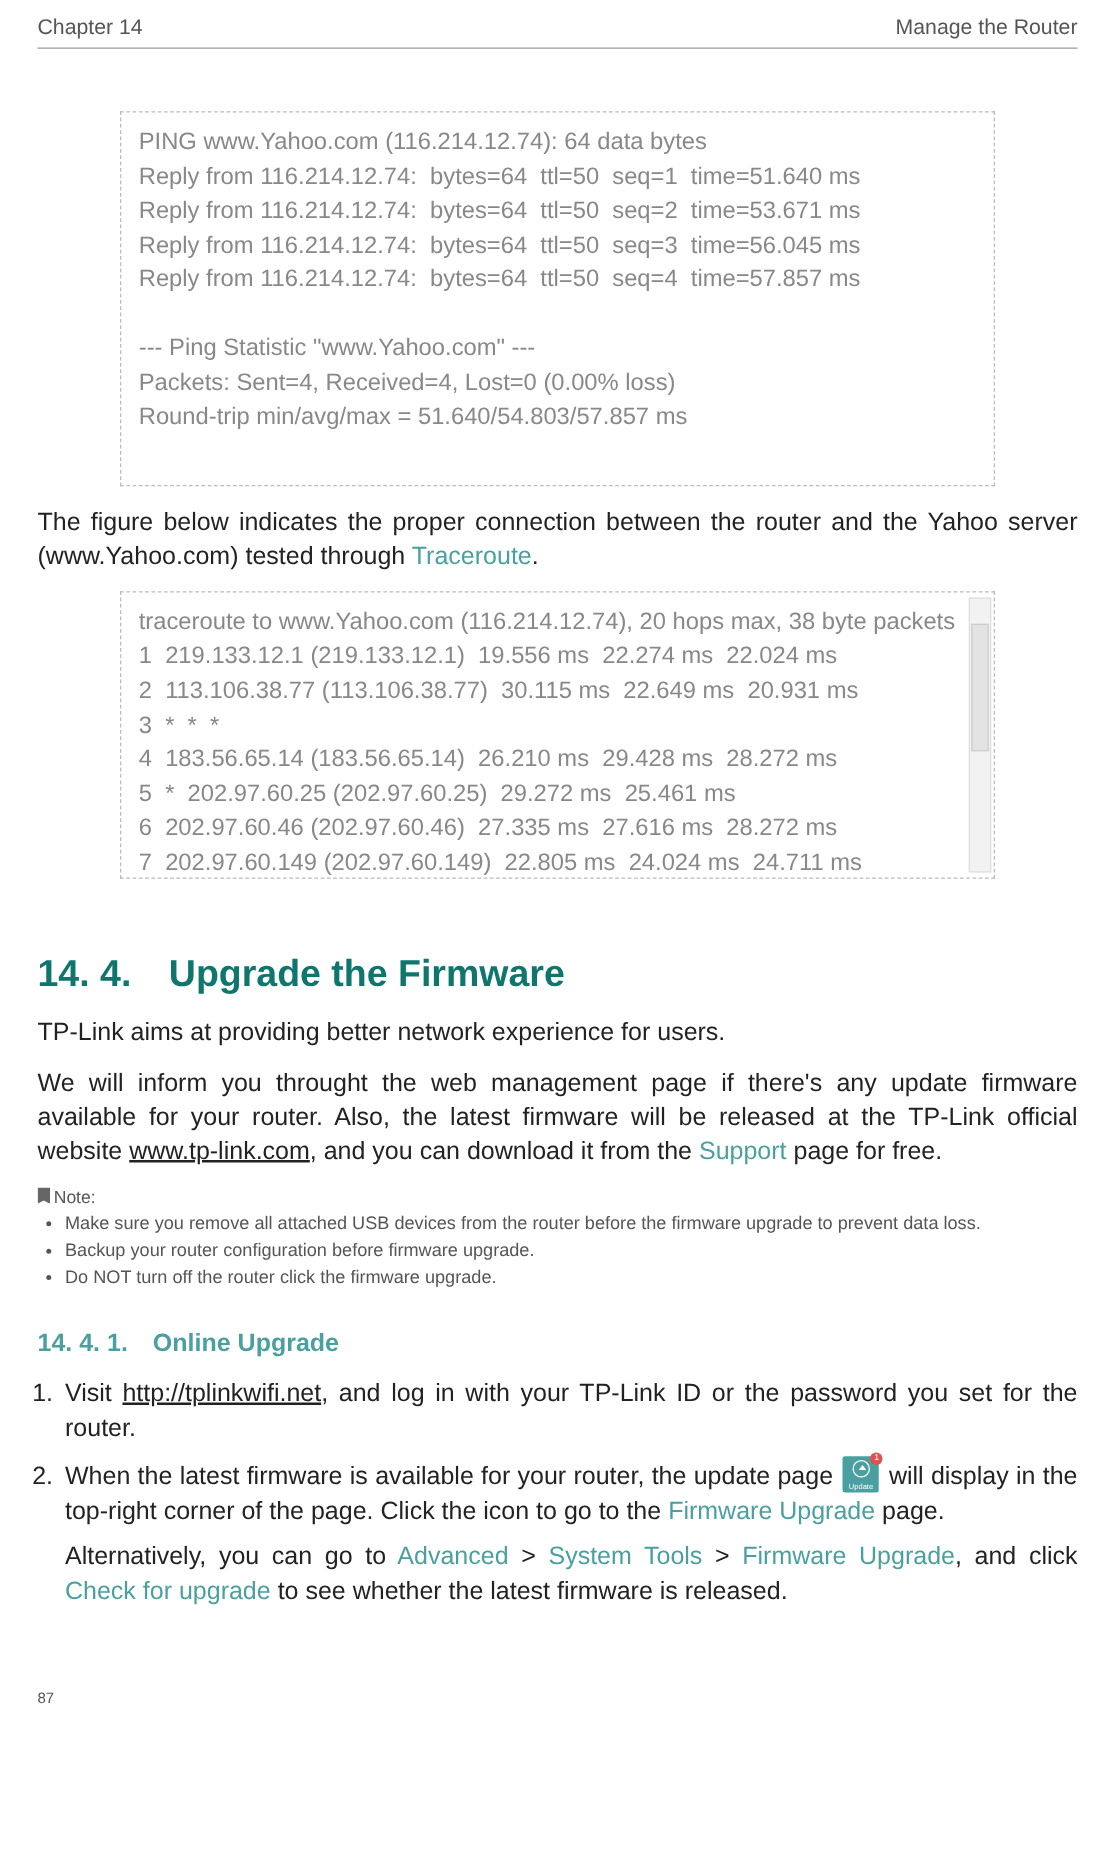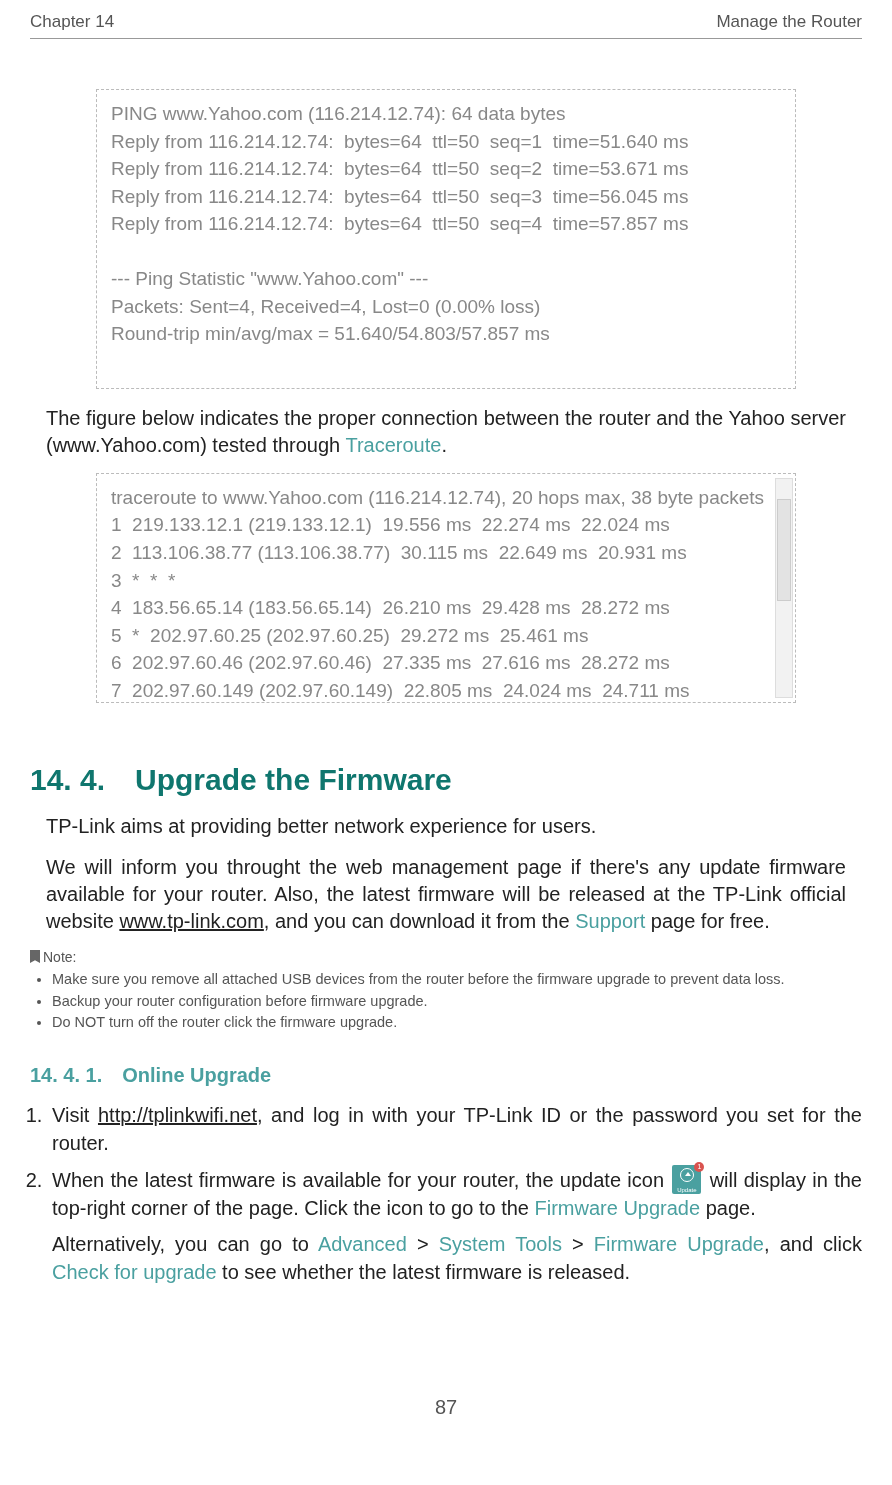--- a/index.html
+++ b/index.html
@@ -61,21 +61,21 @@
     top: 20px;
     height: 100px;
     background: #e3e3e3;
     border: 1px solid #ccc;
   }
   .bodytext {
     font-size: 20px;
     color: #222;
     line-height: 1.35;
     text-align: justify;
-    margin: 14px 16px;
+    margin: 14px 0;
   }
   .teal { color: #4aa0a0; }
   .underline { text-decoration: underline; }
   h1.sec {
     color: #0f766e;
     font-size: 30px;
     font-weight: bold;
     margin: 60px 0 16px 0;
   }
   h2.subsec {
@@ -167,24 +167,24 @@
     width: 10px;
     height: 10px;
     background: #d9534f;
     border-radius: 50%;
     color: #fff;
     font-size: 7px;
     text-align: center;
     line-height: 10px;
   }
   .pagenum {
-    text-align: center;
-    font-size: 20px;
-    color: #555;
-    margin-top: 110px;
+    text-align: left;
+    font-size: 12px;
+    color: #555;
+    margin-top: 64px;
   }
 </style>
 </head>
 <body>
 
 <div class="page">
   <div class="hdr">
     <span>Chapter 14</span>
     <span>Manage the Router</span>
   </div>
@@ -237,21 +237,21 @@
     <li>Do NOT turn off the router click the firmware upgrade.</li>
   </ul>
 
   <h2 class="subsec">14. 4. 1. Online Upgrade</h2>
 
   <ol class="steps">
     <li>
       <span>Visit </span><span class="underline">http://tplinkwifi.net</span><span>, and log in with your TP-Link ID or the password you set for the router.</span>
     </li>
     <li>
-      <span>When the latest firmware is available for your router, the update icon </span><span class="update-icon"><span class="arrow"></span><span class="lbl">Update</span><span class="dot">1</span></span><span> will display in the top-right corner of the page. Click the icon to go to the </span><span class="teal">Firmware Upgrade</span><span> page.</span>
+      <span>When the latest firmware is available for your router, the update page </span><span class="update-icon"><span class="arrow"></span><span class="lbl">Update</span><span class="dot">1</span></span><span> will display in the top-right corner of the page. Click the icon to go to the </span><span class="teal">Firmware Upgrade</span><span> page.</span>
       <div class="step-sub">
         <span>Alternatively, you can go to </span><span class="teal">Advanced</span><span> &gt; </span><span class="teal">System Tools</span><span> &gt; </span><span class="teal">Firmware Upgrade</span><span>, and click </span><span class="teal">Check for upgrade</span><span> to see whether the latest firmware is released.</span>
       </div>
     </li>
   </ol>
 
   <div class="pagenum">87</div>
 </div>
 
 </body></html>

